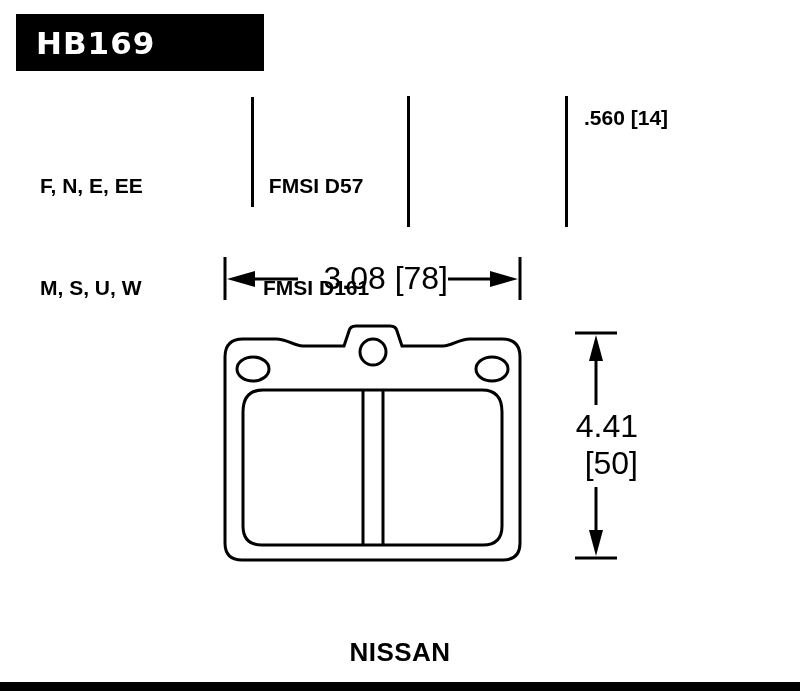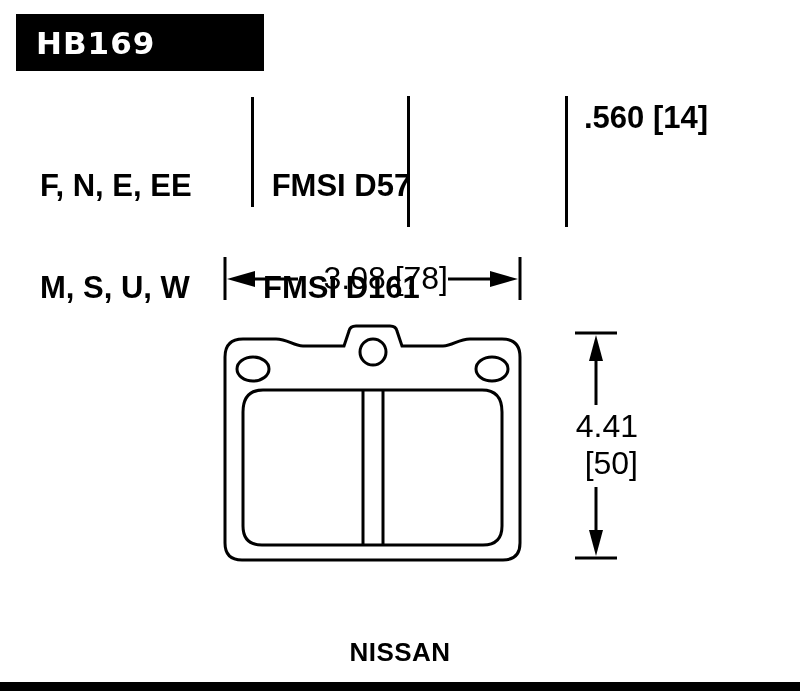--- a/index.html
+++ b/index.html
@@ -29,21 +29,21 @@
     color: #fff;
     font-family: "DejaVu Sans", sans-serif;
     font-weight: bold;
     font-size: 31px;
     letter-spacing: 1px;
     padding-left: 20px;
   }
   .spec-text {
     position: absolute;
     font-weight: bold;
-    font-size: 31px;
+    font-size: 21px;
     line-height: 34px;
     white-space: pre;
   }
   .compounds { left: 40px;  top: 101px; width: 200px; }
   .fmsi      { left: 263px; top: 101px; text-align: center; }
   .thickness { left: 584px; top: 101px; }
   .vline {
     position: absolute;
     width: 3px;
     background: #000;

